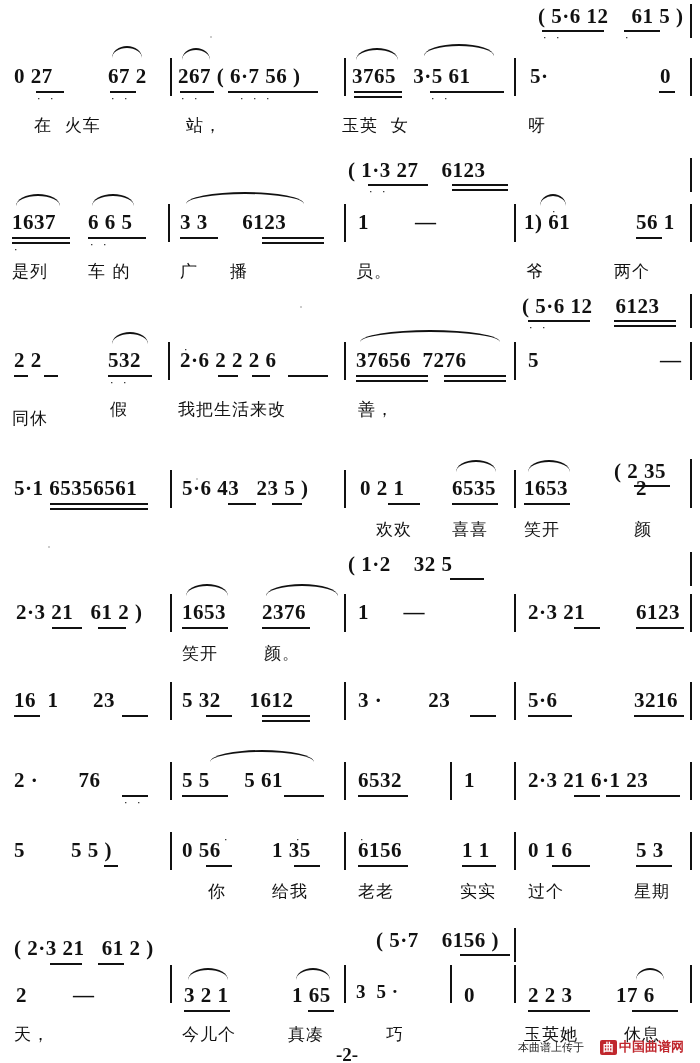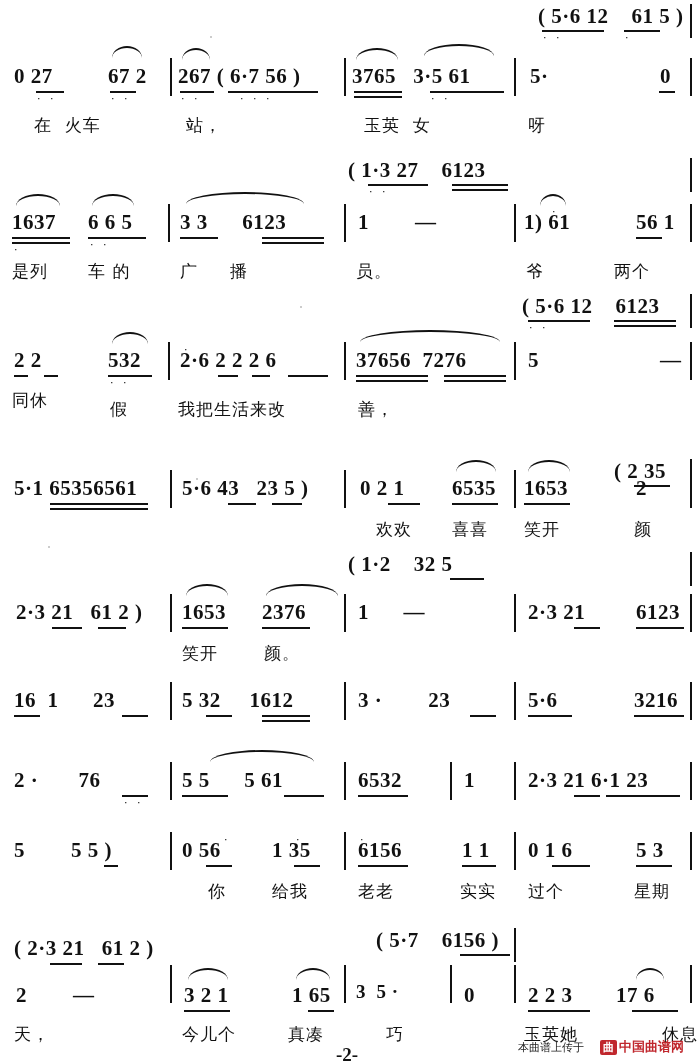--- a/index.html
+++ b/index.html
@@ -146,21 +146,21 @@
 
   <div class="bar" style="left:514px; top:58px; height:38px;"></div>
 
   <div class="tok num" style="left:530px; top:66px;">5·</div>
   <div class="tok num" style="left:660px; top:66px;">0</div>
   <div class="beam" style="left:659px; top:91px; width:16px;"></div>
   <div class="bar" style="left:690px; top:58px; height:38px;"></div>
 
   <div class="tok lyr" style="left:34px; top:117px;">在  火车</div>
   <div class="tok lyr" style="left:186px; top:117px;">站，</div>
-  <div class="tok lyr" style="left:364px; top:117px;">玉英  女</div>
+  <div class="tok lyr" style="left:342px; top:117px;">玉英  女</div>
   <div class="tok lyr" style="left:528px; top:117px;">呀</div>
 
   <div class="tok num" style="left:348px; top:160px;">( 1·3 27    6123</div>
   <div class="beam" style="left:368px; top:184px; width:60px;"></div>
   <div class="dotrow" style="left:369px; top:186px;">·   ·</div>
   <div class="beam" style="left:452px; top:184px; width:56px;"></div>
   <div class="beam" style="left:452px; top:189px; width:56px;"></div>
 
   <div class="bar" style="left:690px; top:158px; height:34px;"></div>
 
@@ -235,21 +235,21 @@
   <div class="beam" style="left:356px; top:380px; width:72px;"></div>
   <div class="beam" style="left:444px; top:375px; width:62px;"></div>
   <div class="beam" style="left:444px; top:380px; width:62px;"></div>
 
   <div class="bar" style="left:514px; top:342px; height:38px;"></div>
 
   <div class="tok num" style="left:528px; top:350px;">5</div>
   <div class="tok num" style="left:660px; top:350px;">—</div>
   <div class="bar" style="left:690px; top:342px; height:38px;"></div>
 
-  <div class="tok lyr" style="left:12px; top:392px;text-align:right;">同休</div>
+  <div class="tok lyr" style="left:12px; top:410px;text-align:right;">同休</div>
   <div class="tok lyr" style="left:110px; top:401px;">假</div>
   <div class="tok lyr" style="left:178px; top:401px;">我把生活来改</div>
   <div class="tok lyr" style="left:358px; top:401px;">善，</div>
 
   <div class="tok num" style="left:614px; top:461px;">( 2 35</div>
   <div class="beam" style="left:634px; top:485px; width:36px;"></div>
   <div class="bar" style="left:690px; top:459px; height:34px;"></div>
 
   <div class="tok num" style="left:14px; top:478px;">5·1 65356561</div>
   <div class="beam" style="left:50px; top:503px; width:98px;"></div>
@@ -420,21 +420,21 @@
   <div class="tie" style="left:636px; top:968px; width:28px;"></div>
   <div class="tok num" style="left:616px; top:985px;">17 6</div>
   <div class="beam" style="left:632px; top:1010px; width:46px;"></div>
   <div class="bar" style="left:690px; top:965px; height:38px;"></div>
 
   <div class="tok lyr" style="left:14px; top:1026px;">天，</div>
   <div class="tok lyr" style="left:182px; top:1026px;">今儿个</div>
   <div class="tok lyr" style="left:288px; top:1026px;">真凑</div>
   <div class="tok lyr" style="left:386px; top:1026px;">巧</div>
   <div class="tok lyr" style="left:524px; top:1026px;">玉英她</div>
-  <div class="tok lyr" style="left:662px; top:1026px;">休息</div>
+  <div class="tok lyr" style="left:624px; top:1026px;">休息</div>
 
   <div class="pagenum" style="left:336px; top:1044px;">-2-</div>
 
   <div class="credit" style="left:518px; top:1040px;">本曲谱上传于</div>
   <div class="credit-logo" style="left:600px; top:1038px;">
     <span class="mark">曲</span><span>中国曲谱网</span>
   </div>
 
   <div class="speck" style="left:210px; top:36px;"></div>
   <div class="speck" style="left:300px; top:306px;"></div>

